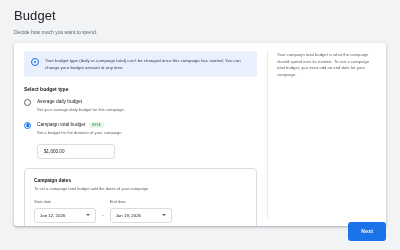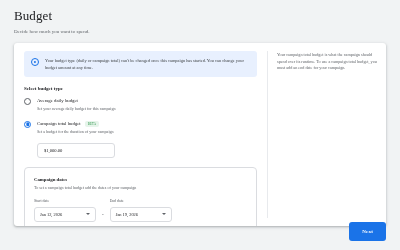--- a/index.html
+++ b/index.html
@@ -1,15 +1,15 @@
 <!DOCTYPE html>
 <html><head>
 <meta charset="utf-8">
 <style>
-  * { box-sizing: border-box; margin: 0; padding: 0; font-family: Liberation Serif, serif; }
+  * { box-sizing: border-box; margin: 0; padding: 0; }
   html, body {
     width: 400px; height: 250px;
     font-family: "Liberation Sans", sans-serif;
     background: #f1f3f4;
     overflow: hidden;
   }
   .page { position: relative; width: 400px; height: 250px; padding: 8px 14px 0 14px; }
 
   .page-title {
     font-size: 13px; font-weight: 400; color: #202124;

